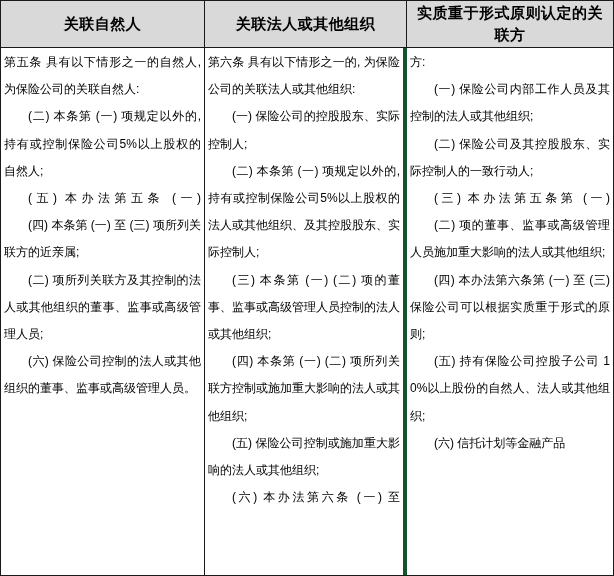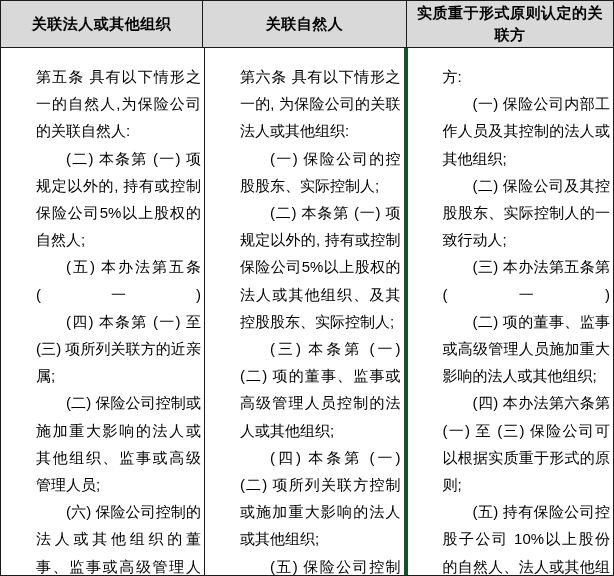--- a/index.html
+++ b/index.html
@@ -56,61 +56,60 @@
   .header-cell.c3 { width: 206px; }
 
   
   .body-row {
     height: 529px;
     box-sizing: border-box;
   }
   .body-cell {
     box-sizing: border-box;
     overflow: hidden;
-    padding: 15px 3px 0 3px;
-    font-size: 15px;
+    padding: 1px 3px 0 3px;
+    font-size: 12px;
     line-height: 27.2px;
     color: #000000;
     text-align: justify;
     text-justify: inter-ideograph;
     word-break: break-all;
     letter-spacing: 0px;
-    margin-left: 32px;
   }
   .body-cell.c1 { width: 204px; border-right: 1px solid #1a1a1a; }
   .body-cell.c2 { width: 202px; border-right: 4px solid #14532d; }
   .body-cell.c3 { width: 206px; }
 
   .para {
     margin: 0;
     text-align: justify;
     text-justify: inter-ideograph;
     text-align-last: left;
   }
   .para.indent { text-indent: 2em; }
   .para.justify-all { text-align-last: justify; }
 </style>
 </head>
 <body>
 
 <div class="doc-table">
 
   <div class="table-row header-row">
+    <div class="header-cell c1">关联自然人</div>
     <div class="header-cell c2">关联法人或其他组织</div>
-    <div class="header-cell c1">关联自然人</div>
     <div class="header-cell c3">实质重于形式原则认定的关联方</div>
   </div>
 
   <div class="table-row body-row">
     <div class="body-cell c1">
         <div class="para">第五条 具有以下情形之一的自然人,为保险公司的关联自然人:</div>
         <div class="para indent">(二) 本条第 (一) 项规定以外的, 持有或控制保险公司5%以上股权的自然人;</div>
         <div class="para indent justify-all">(五) 本办法第五条 (一)</div>
         <div class="para indent">(四) 本条第 (一) 至 (三) 项所列关联方的近亲属;</div>
-        <div class="para indent">(二) 保险公司控制或施加重大影响的法人或其他组织、监事或高级管理人员;</div>
+        <div class="para indent">(二) 项所列关联方及其控制的法人或其他组织的董事、监事或高级管理人员;</div>
         <div class="para indent">(六) 保险公司控制的法人或其他组织的董事、监事或高级管理人员。</div>
       </div>
     <div class="body-cell c2">
         <div class="para">第六条 具有以下情形之一的, 为保险公司的关联法人或其他组织:</div>
         <div class="para indent">(一) 保险公司的控股股东、实际控制人;</div>
         <div class="para indent">(二) 本条第 (一) 项规定以外的, 持有或控制保险公司5%以上股权的法人或其他组织、及其控股股东、实际控制人;</div>
         <div class="para indent">(三) 本条第 (一) (二) 项的董事、监事或高级管理人员控制的法人或其他组织;</div>
         <div class="para indent">(四) 本条第 (一) (二) 项所列关联方控制或施加重大影响的法人或其他组织;</div>
         <div class="para indent">(五) 保险公司控制或施加重大影响的法人或其他组织;</div>
         <div class="para indent justify-all">(六) 本办法第六条 (一) 至</div>

